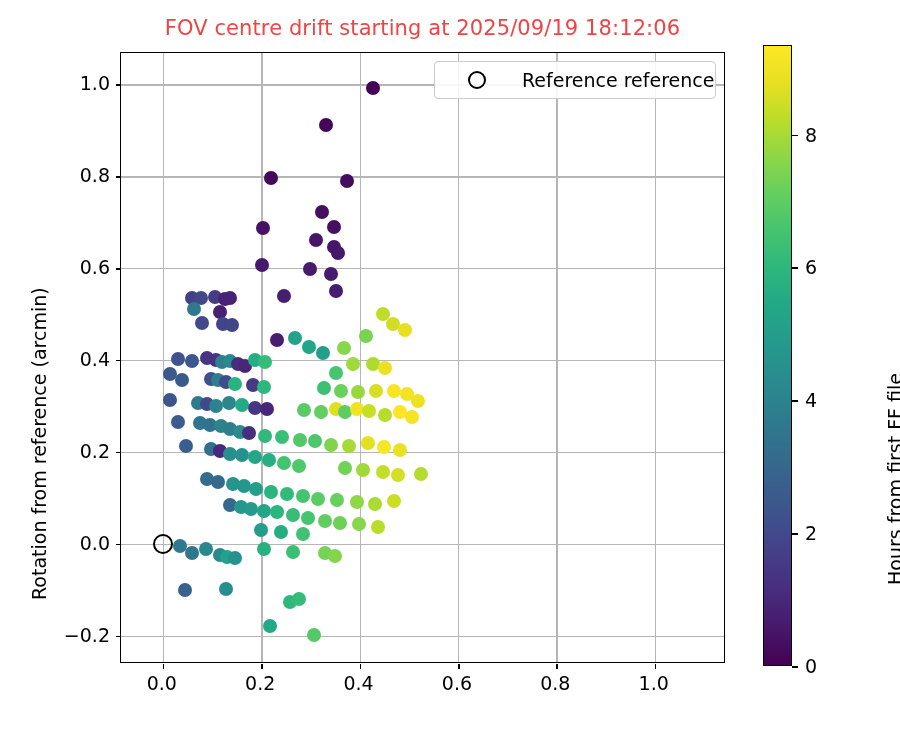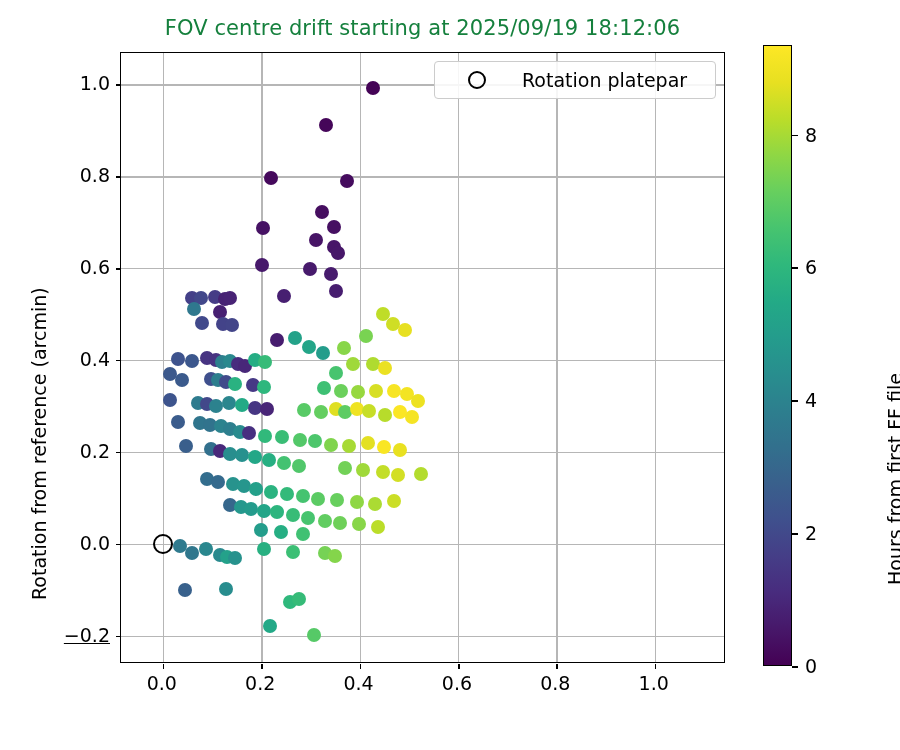--- a/index.html
+++ b/index.html
@@ -2,21 +2,21 @@
 <html><head>
 <meta charset="utf-8">
 <style>
   html,body{margin:0;padding:0;background:#ffffff;}
   body{width:900px;height:750px;font-family:"DejaVu Sans",sans-serif;overflow:hidden;}
   #fig{position:relative;width:900px;height:750px;background:#ffffff;}
 
   
   .title{
     position:absolute;left:120px;top:16px;width:605px;
-    text-align:center;font-size:21px;color:#15803d;letter-spacing:.1px;
+    text-align:center;font-size:21px;color:#ef4444;letter-spacing:.1px;
     white-space:nowrap;
   }
 
   
   .axes{
     position:absolute;left:120px;top:52px;width:605px;height:611px;
     border:1.6px solid #000;box-sizing:border-box;background:#fff;
   }
   .grid-v,.grid-h{position:absolute;background:#b6b6b6;}
   .grid-v{width:1.4px;top:0;bottom:0;}
@@ -253,34 +253,34 @@
       <div class="refmark" style="left: 41.8089px; top: 490.638px;"></div>
     </div>
 
   <div id="ticklabels-layer">
       <div class="xtl" style="left: 161.809px;">0.0</div>
       <div class="xtl" style="left: 260.183px;">0.2</div>
       <div class="xtl" style="left: 358.557px;">0.4</div>
       <div class="xtl" style="left: 456.931px;">0.6</div>
       <div class="xtl" style="left: 555.305px;">0.8</div>
       <div class="xtl" style="left: 653.679px;">1.0</div>
-      <div class="ytl" style="top: 634.517px; transform: translate(-100%, -50%); text-decoration: underline;">−0.2</div>
+      <div class="ytl" style="top: 634.517px; transform: translate(-100%, -50%);">−0.2</div>
       <div class="ytl" style="top: 542.638px; transform: translate(-100%, -50%);">0.0</div>
       <div class="ytl" style="top: 450.758px; transform: translate(-100%, -50%);">0.2</div>
       <div class="ytl" style="top: 358.878px; transform: translate(-100%, -50%);">0.4</div>
       <div class="ytl" style="top: 266.998px; transform: translate(-100%, -50%);">0.6</div>
       <div class="ytl" style="top: 175.119px; transform: translate(-100%, -50%);">0.8</div>
       <div class="ytl" style="top: 83.2391px; transform: translate(-100%, -50%);">1.0</div>
     </div>
 
   <div class="ylabel">Rotation from reference (arcmin)</div>
 
   <div class="legend">
     <div class="lcirc"></div>
-    <div class="ltxt">Rotation platepar</div>
+    <div class="ltxt">Reference reference</div>
   </div>
 
   <div class="cbar" id="cbar" style="background: linear-gradient(to top, rgb(68, 1, 84) 0%, rgb(71, 24, 106) 5.9%, rgb(72, 44, 126) 11.8%, rgb(69, 62, 135) 17.6%, rgb(63, 80, 141) 23.5%, rgb(57, 96, 140) 29.4%, rgb(50, 112, 141) 35.3%, rgb(45, 127, 142) 41.2%, rgb(40, 142, 142) 47.1%, rgb(36, 156, 140) 52.9%, rgb(35, 170, 134) 58.8%, rgb(47, 184, 124) 64.7%, rgb(71, 196, 111) 70.6%, rgb(103, 207, 94) 76.5%, rgb(143, 215, 68) 82.4%, rgb(187, 221, 41) 88.2%, rgb(231, 224, 33) 94.1%, rgb(253, 231, 37) 100%);"></div>
   <div id="cbar-ticks-layer">
       <div class="cbar-tick" style="top: 666px; left: 792px;"></div>
       <div class="cbar-lbl" style="top: 666px; left: 805px;">0</div>
       <div class="cbar-tick" style="top: 533.166px; left: 792px;"></div>
       <div class="cbar-lbl" style="top: 533.166px; left: 805px;">2</div>
       <div class="cbar-tick" style="top: 400.332px; left: 792px;"></div>
       <div class="cbar-lbl" style="top: 400.332px; left: 805px;">4</div>

